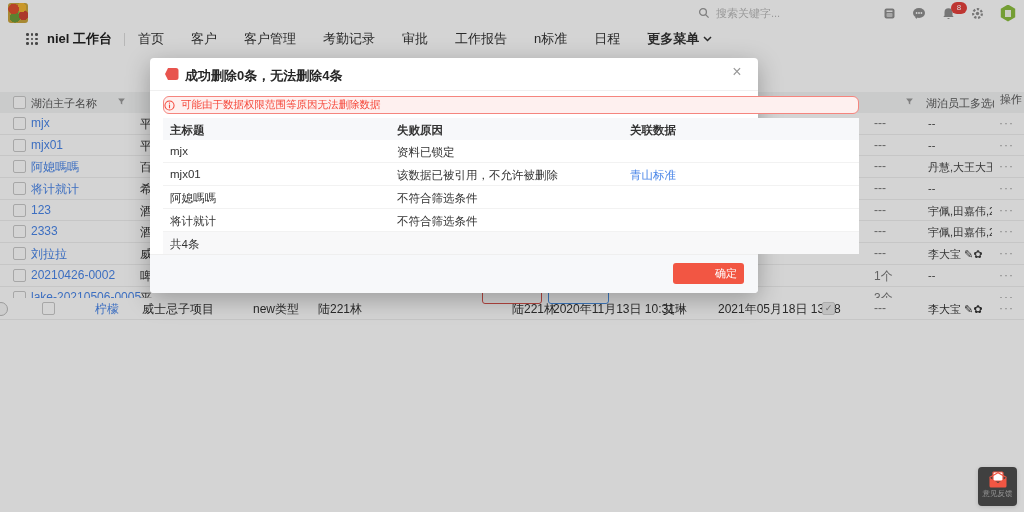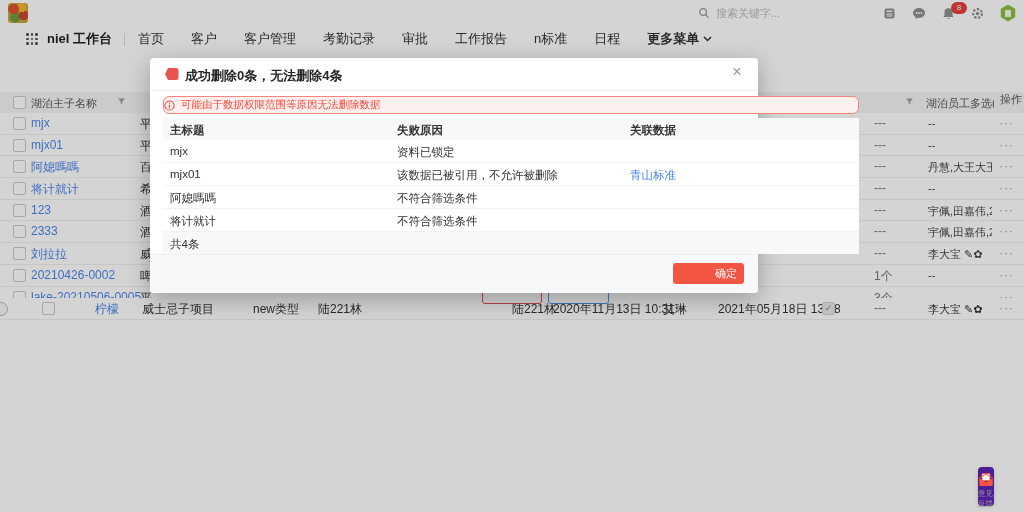--- a/index.html
+++ b/index.html
@@ -76,22 +76,22 @@
   .m-sum{position:relative;height:22px;background:#f8f8f9;}
   .mc1{position:absolute;left:7px;top:5px;}
   .mc2{position:absolute;left:234px;top:5px;}
   .mc3{position:absolute;left:467px;top:5px;}
   .m-link{color:#4a86e8;}
   .m-foot{position:absolute;left:0;bottom:0;width:100%;height:38px;background:#f7f8fa;border-top:1px solid #efefef;border-radius:0 0 4px 4px;}
   .m-ok{position:absolute;right:14px;top:8px;width:36px;height:21px;background:#f25643;color:#fff;font-size:11px;line-height:21px;
     text-align:center;border-radius:3px;padding-left:35px;}
 
   
-  .feedback{left:978px;top:467px;width:16px;height:39px;background:#4c1d95;border-radius:4px;z-index:30;
-    box-shadow:0 1px 4px rgba(0,0,0,.15);}
+  .feedback{left:978px;top:467px;width:39px;height:39px;background:#404040;border-radius:4px;z-index:30;
+    box-shadow:0 1px 4px rgba(0,0,0,.15);text-align:center;}
   .fb-label{font-size:7.5px;color:#999;margin-top:1px;}
   svg{display:block;}
 </style>
 </head>
 <body>
 
 <div class="stage">
 
   <div class="abs topbar">
     <div class="abs logo"></div>

